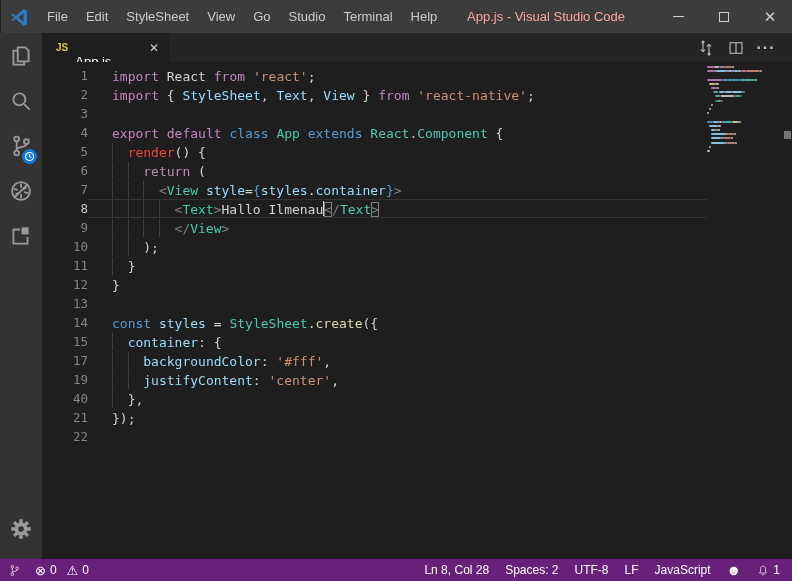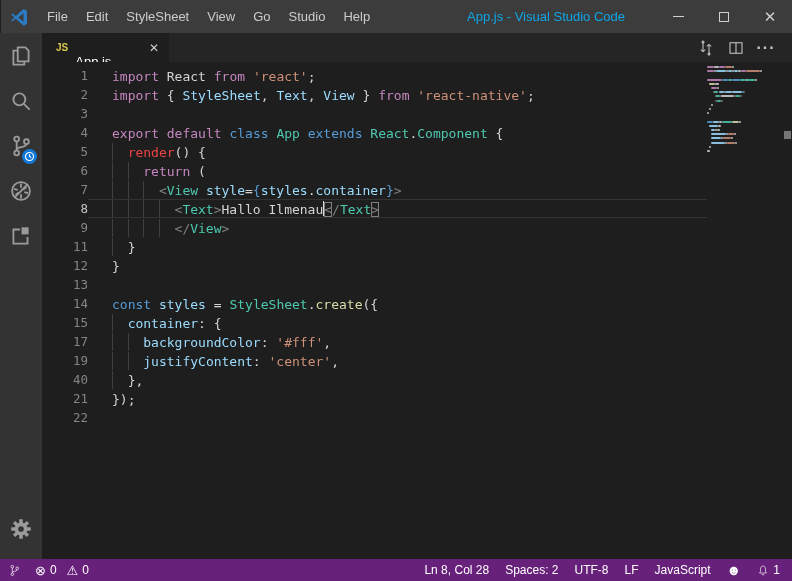--- a/index.html
+++ b/index.html
@@ -12,21 +12,21 @@
   html,body{width:792px;height:581px;overflow:hidden;background:#1e1e1e;
     font-family:"Liberation Sans",sans-serif;}
   .window{position:relative;width:792px;height:581px;background:var(--editor);}
 
   
   .titlebar{position:absolute;left:1px;top:0;width:792px;height:33px;background:var(--titlebar);
     display:flex;align-items:center;color:var(--titlebar-text);font-size:13px;}
   .logo{width:20px;height:20px;margin:0 9px 0 8px;flex:0 0 auto;}
   .menus{display:flex;align-items:center;height:100%;}
   .menus span{padding:0 9px;line-height:33px;cursor:default;}
-  .win-title{position:absolute;left:466px;top:0;line-height:33px;font-size:13px;color:#0ea5e9;}
+  .win-title{position:absolute;left:466px;top:0;line-height:33px;font-size:13px;color:#fca5a5;}
   .win-controls{position:absolute;right:0;top:0;height:33px;display:flex;}
   .wc{width:46px;height:33px;display:flex;align-items:center;justify-content:center;color:#cfcfcf;}
   .wc .min-glyph{display:block;width:11px;height:0;border-top:1.5px solid #cfcfcf;}
   .wc .max-glyph{display:block;width:10px;height:10px;border:1.2px solid #cfcfcf;}
   .wc.close{font-size:15px;}
 
   
   .activitybar{position:absolute;left:0;top:33px;width:42px;height:526px;background:var(--activitybar);
     display:flex;flex-direction:column;align-items:center;}
   .ab-item{position:relative;width:42px;height:45px;display:flex;align-items:center;justify-content:center;}
@@ -90,20 +90,21 @@
       <path fill="#2c7cc5" d="M17.5 2.5 L8.2 10.9 L4.3 7.9 L2.5 8.9 L6.6 12.5 L2.5 16.1 L4.3 17.1 L8.2 14.1 L17.5 22.5 L21.5 20.4 L21.5 4.6 Z"></path>
       <path fill="#3c3c3c" d="M17.4 7.4 L17.4 17.6 L11.2 12.5 Z"></path>
     </svg>
     <div class="menus">
         <span>File</span>
         <span>Edit</span>
         <span>StyleSheet</span>
         <span>View</span>
         <span>Go</span>
         <span>Studio</span>
+        <span>Terminal</span>
         <span>Help</span>
       </div>
     <div class="win-title">App.js - Visual Studio Code</div>
     <div class="win-controls">
       <div class="wc">
           <span class="min-glyph"></span>
         </div>
       <div class="wc">
           <span class="max-glyph"></span>
         </div>
@@ -226,20 +227,24 @@
           <span class="ln">7</span>
           <span class="lc"><span class="guide"></span><span class="guide"></span><span class="guide"></span><span class="tok tagb" style="color: rgb(128, 128, 128);">&lt;</span><span class="tok type" style="color: rgb(78, 201, 176);">View</span><span class="tok pun" style="color: rgb(212, 212, 212);"> </span><span class="tok var" style="color: rgb(156, 220, 254);">style</span><span class="tok pun" style="color: rgb(212, 212, 212);">=</span><span class="tok embed" style="color: rgb(86, 156, 214);">{</span><span class="tok var" style="color: rgb(156, 220, 254);">styles</span><span class="tok pun" style="color: rgb(212, 212, 212);">.</span><span class="tok var" style="color: rgb(156, 220, 254);">container</span><span class="tok embed" style="color: rgb(86, 156, 214);">}</span><span class="tok tagb" style="color: rgb(128, 128, 128);">&gt;</span></span>
         </div>
         <div class="row current">
           <span class="ln">8</span>
           <span class="lc"><span class="guide"></span><span class="guide"></span><span class="guide"></span><span class="guide"></span><span class="tok tagb" style="color: rgb(128, 128, 128);">&lt;</span><span class="tok type" style="color: rgb(78, 201, 176);">Text</span><span class="tok tagb" style="color: rgb(128, 128, 128);">&gt;</span><span class="tok txt" style="color: rgb(212, 212, 212);">Hallo Ilmenau</span><span class="caret"></span><span class="tok tagb boxed" style="color: rgb(128, 128, 128);">&lt;</span><span class="tok tagb" style="color: rgb(128, 128, 128);">/</span><span class="tok type" style="color: rgb(78, 201, 176);">Text</span><span class="tok tagb boxed" style="color: rgb(128, 128, 128);">&gt;</span></span>
         </div>
         <div class="row">
           <span class="ln">9</span>
           <span class="lc"><span class="guide"></span><span class="guide"></span><span class="guide"></span><span class="guide"></span><span class="tok tagb" style="color: rgb(128, 128, 128);">&lt;/</span><span class="tok type" style="color: rgb(78, 201, 176);">View</span><span class="tok tagb" style="color: rgb(128, 128, 128);">&gt;</span></span>
+        </div>
+        <div class="row">
+          <span class="ln">10</span>
+          <span class="lc"><span class="guide"></span><span class="guide"></span><span class="tok pun" style="color: rgb(212, 212, 212);">);</span></span>
         </div>
         <div class="row">
           <span class="ln">11</span>
           <span class="lc"><span class="guide"></span><span class="tok pun" style="color: rgb(212, 212, 212);">}</span></span>
         </div>
         <div class="row">
           <span class="ln">12</span>
           <span class="lc"><span class="tok pun" style="color: rgb(212, 212, 212);">}</span></span>
         </div>
         <div class="row">

